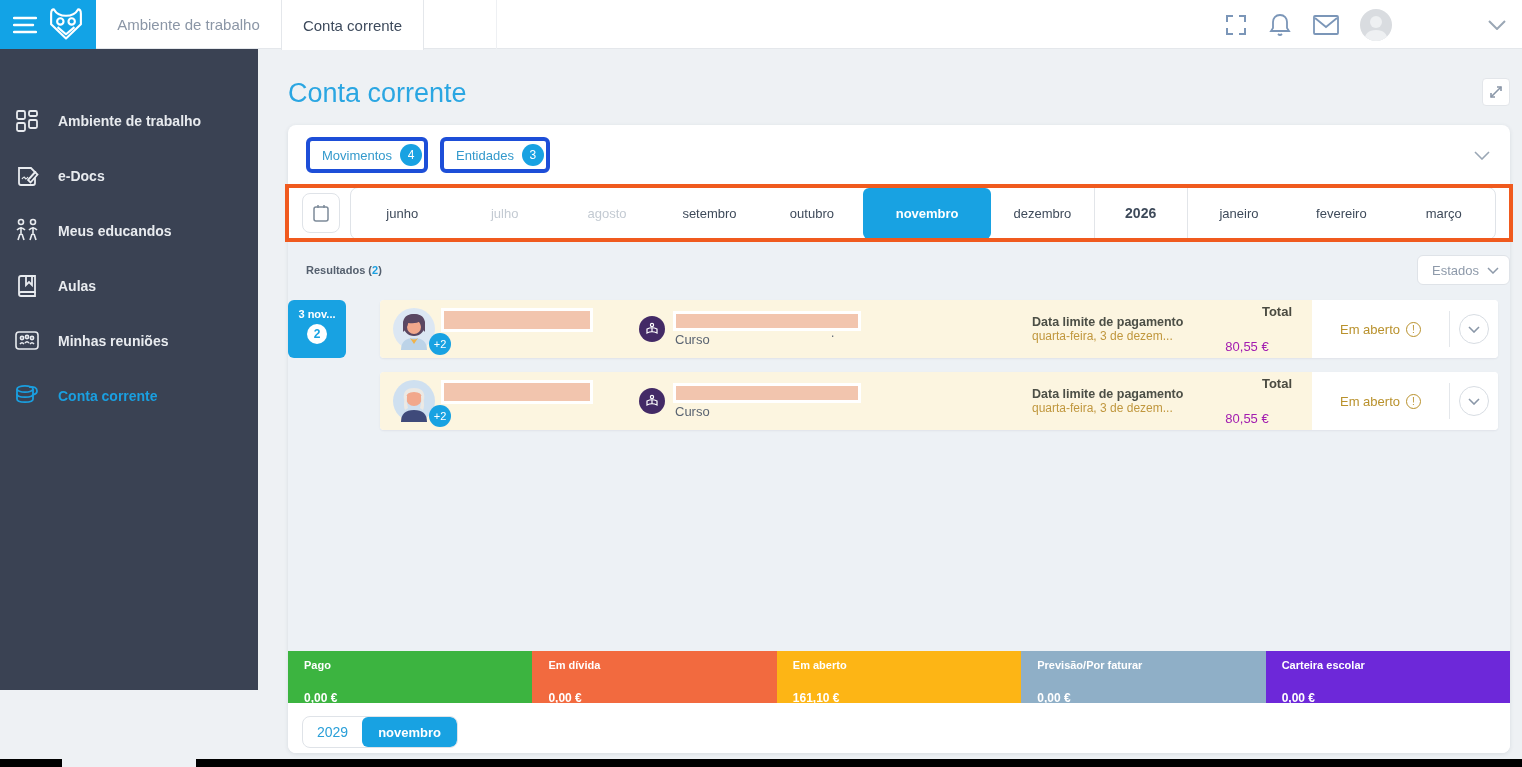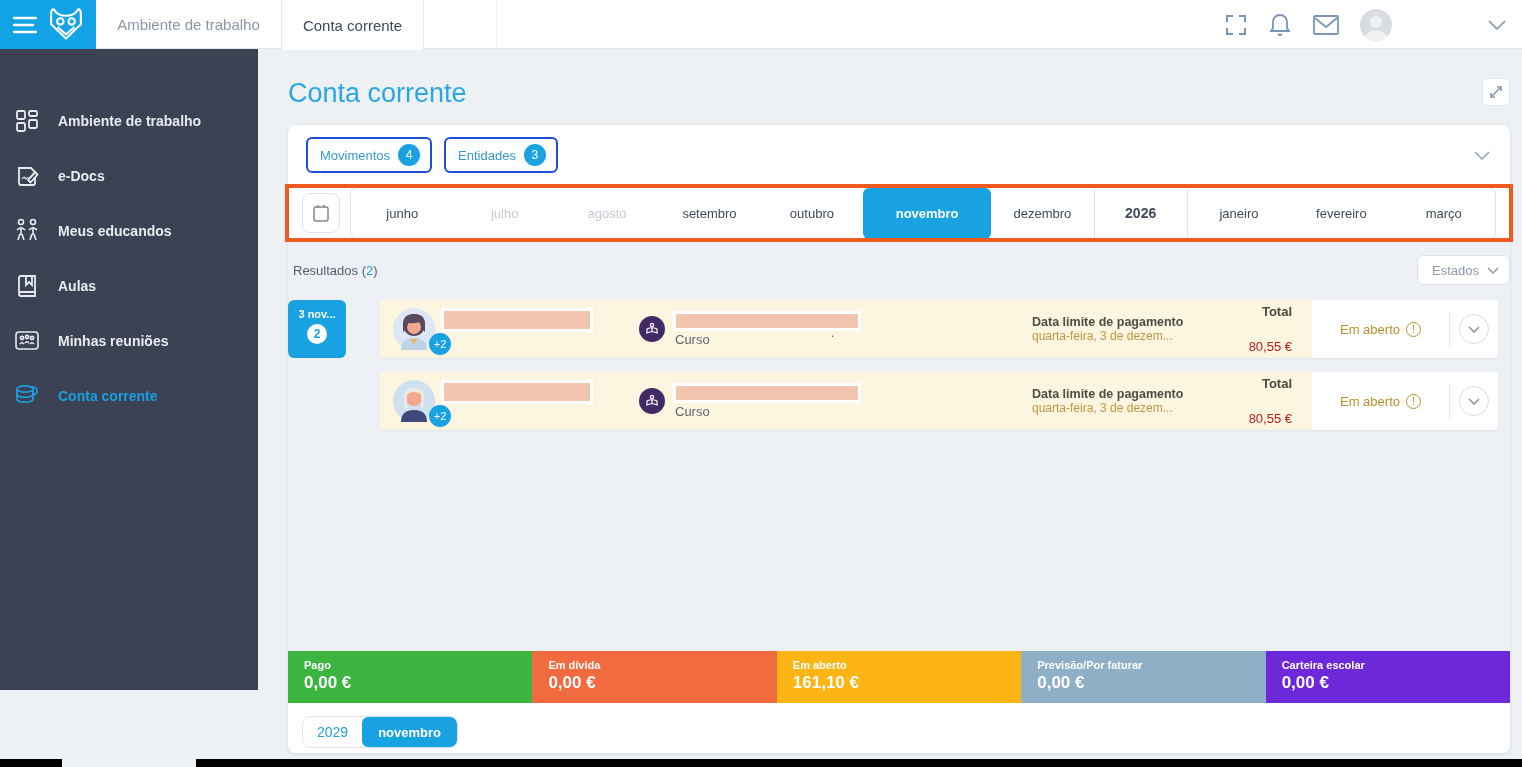--- a/index.html
+++ b/index.html
@@ -35,22 +35,22 @@
   .page-title { position:absolute; left:288px; top:78px; font-size:27px; color:#2aa6e2; z-index:5; }
   .expand-btn { position:absolute; left:1482px; top:78px; width:28px; height:28px; background:#fff;
     border:1px solid #e3e6ea; border-radius:4px; display:flex; align-items:center; justify-content:center;
     color:#8a97a8; cursor:pointer; z-index:5; }
 
   .card { position:absolute; left:288px; top:125px; width:1222px; height:628px; background:#fff;
     border-radius:8px; box-shadow:0 1px 4px rgba(60,70,90,.12); z-index:4; }
 
   
   .filter-row { height:60px; display:flex; align-items:center; padding:0 18px; position:relative; }
-  .chip { display:inline-flex; align-items:center; height:36px; border:2px solid #1d4ed8; border-radius:6px;
-    padding:0 10px 0 12px; margin-right:12px; cursor:pointer; background:#fff; font-size:13px; color:#3399cc; }
+  .chip { display:inline-flex; align-items:center; height:36px; border:4px solid #1d4ed8; border-radius:6px;
+    padding:0 2px 0 12px; margin-right:12px; cursor:pointer; background:#fff; font-size:13px; color:#3399cc; }
   .chip-badge { margin-left:8px; width:22px; height:22px; border-radius:50%; background:#18a2e2; color:#fff;
     font-size:12px; display:flex; align-items:center; justify-content:center; }
   .filter-chevron { position:absolute; right:20px; color:#9aa7b5; cursor:pointer; display:flex; }
 
   
   .month-row { height:56px; display:flex; align-items:center; padding:0 14px; position:relative; }
   .cal-btn { width:38px; height:40px; border:1px solid #dfe3e8; border-radius:8px; background:#fff;
     display:flex; align-items:center; justify-content:center; color:#7d8a99; cursor:pointer; margin-right:10px; }
   .month-strip { flex:1; height:53px; border:1px solid #dfe3e8; border-radius:8px; background:#fff;
     display:flex; align-items:stretch; overflow:hidden; }
@@ -59,21 +59,21 @@
   .month-cell.faded { color:#c3cad2; }
   .month-cell.selected { flex:1.25; background:#18a2e2; color:#fff; border-radius:6px; font-weight:bold; }
   .month-cell.year { flex:0.9; font-weight:bold; font-size:14px; border-left:1px solid #e2e5e9;
     border-right:1px solid #e2e5e9; }
   .annotation-box { position:absolute; left:-3px; top:59px; width:1228px; height:58px;
     border:4px solid #f05a1e; pointer-events:none; z-index:6; }
 
   
   .gray-body { height:410px; background:#edf1f5; position:relative; }
   .results-head { position:absolute; top:14px; left:0; right:0; display:flex; align-items:center; }
-  .results-label { font-size:13px; color:#55606e; margin-left:5px; }
+  .results-label { font-size:11px; color:#55606e; margin-left:18px;font-weight:bold; }
   .results-label .num { color:#1a9fe0; }
   .estados-btn { margin-left:auto; height:30px; border:1px solid #dfe3e8; border-radius:6px; background:#fff;
     color:#8e9aaa; font-size:13px; display:inline-flex; align-items:center; padding:0 10px 0 14px; cursor:pointer; }
   .estados-btn svg { margin-left:8px; }
 
   .rows-wrap { position:absolute; top:59px; left:0; right:12px; }
   .date-badge { position:absolute; left:0; top:0; width:58px; height:58px; background:#18a2e2;
     border-radius:6px; display:flex; flex-direction:column; align-items:center; cursor:pointer; }
   .date-badge .d-label { color:#fff; font-size:11px; font-weight:bold; margin-top:8px; }
   .date-badge .d-count { margin-top:4px; width:20px; height:20px; border-radius:50%; background:#fff;
@@ -93,35 +93,35 @@
     display:flex; align-items:center; justify-content:center; flex:0 0 26px; }
   .course-col { margin-left:8px; display:flex; flex-direction:column; }
   .course-redact { width:188px; height:20px; }
   .course-dot { position:absolute; font-size:12px; color:#5a6472; margin-left:192px; margin-top:8px; }
   .course-label { font-size:13px; color:#5a6472; margin-top:1px; margin-left:2px; }
   .due-block { margin-left:auto; width:170px; }
   .due-label { font-size:12.5px; font-weight:bold; color:#4c4f46; }
   .due-value { font-size:12px; color:#c0973e; margin-top:0; }
   .total-block { width:110px; text-align:right; padding-right:20px; }
   .total-label { font-size:13px; font-weight:bold; color:#4a4a40; }
-  .total-value { font-size:13px; color:#b91c1c; margin-top:20px; }
+  .total-value { font-size:13px; color:#a21caf; margin-top:20px;text-align:center; }
   .row-white { width:186px; background:#fff; display:flex; align-items:center; }
   .status { flex:1; display:flex; align-items:center; justify-content:center; font-size:13px; color:#b9912c; }
   .warn-icon { margin-left:6px; width:15px; height:15px; border:1px solid #b9912c; border-radius:50%;
     font-size:10px; display:flex; align-items:center; justify-content:center; }
   .v-divider { width:1px; height:36px; background:#e4e7eb; }
   .chev-btn { width:48px; display:flex; align-items:center; justify-content:center; background:none; border:none; cursor:pointer; }
   .chev-circle { width:30px; height:30px; border:1px solid #d8dde3; border-radius:50%;
     display:flex; align-items:center; justify-content:center; color:#8a97a8; background:#fff; }
 
   
   .summary { height:52px; display:flex; }
   .seg { flex:1; padding:8px 0 0 16px; color:#fff; cursor:default; }
   .seg-label { font-size:11px; font-weight:bold; }
-  .seg-value { font-size:17px; font-weight:bold; margin-top:2px; }
+  .seg-value { font-size:12px; font-weight:bold; margin-top:20px; }
 
   
   .footer { height:50px; background:#fff; border-radius:0 0 8px 8px; padding:13px 0 0 14px; }
   .period-box { display:inline-flex; height:32px; border:1px solid #dfe3e8; border-radius:8px; overflow:hidden; background:#fff; }
   .year-chip { padding:0 14px; display:flex; align-items:center; color:#2a9fd8; font-size:14px; cursor:pointer; }
   .monthsel-chip { padding:0 16px; display:flex; align-items:center; background:#18a2e2; color:#fff;
     font-size:13px; font-weight:bold; border-radius:6px; cursor:pointer; }
 
   .redaction-bar { position:absolute; background:#000; height:8px; top:759px; z-index:30; }
   .bar-1 { left:0; width:62px; }

